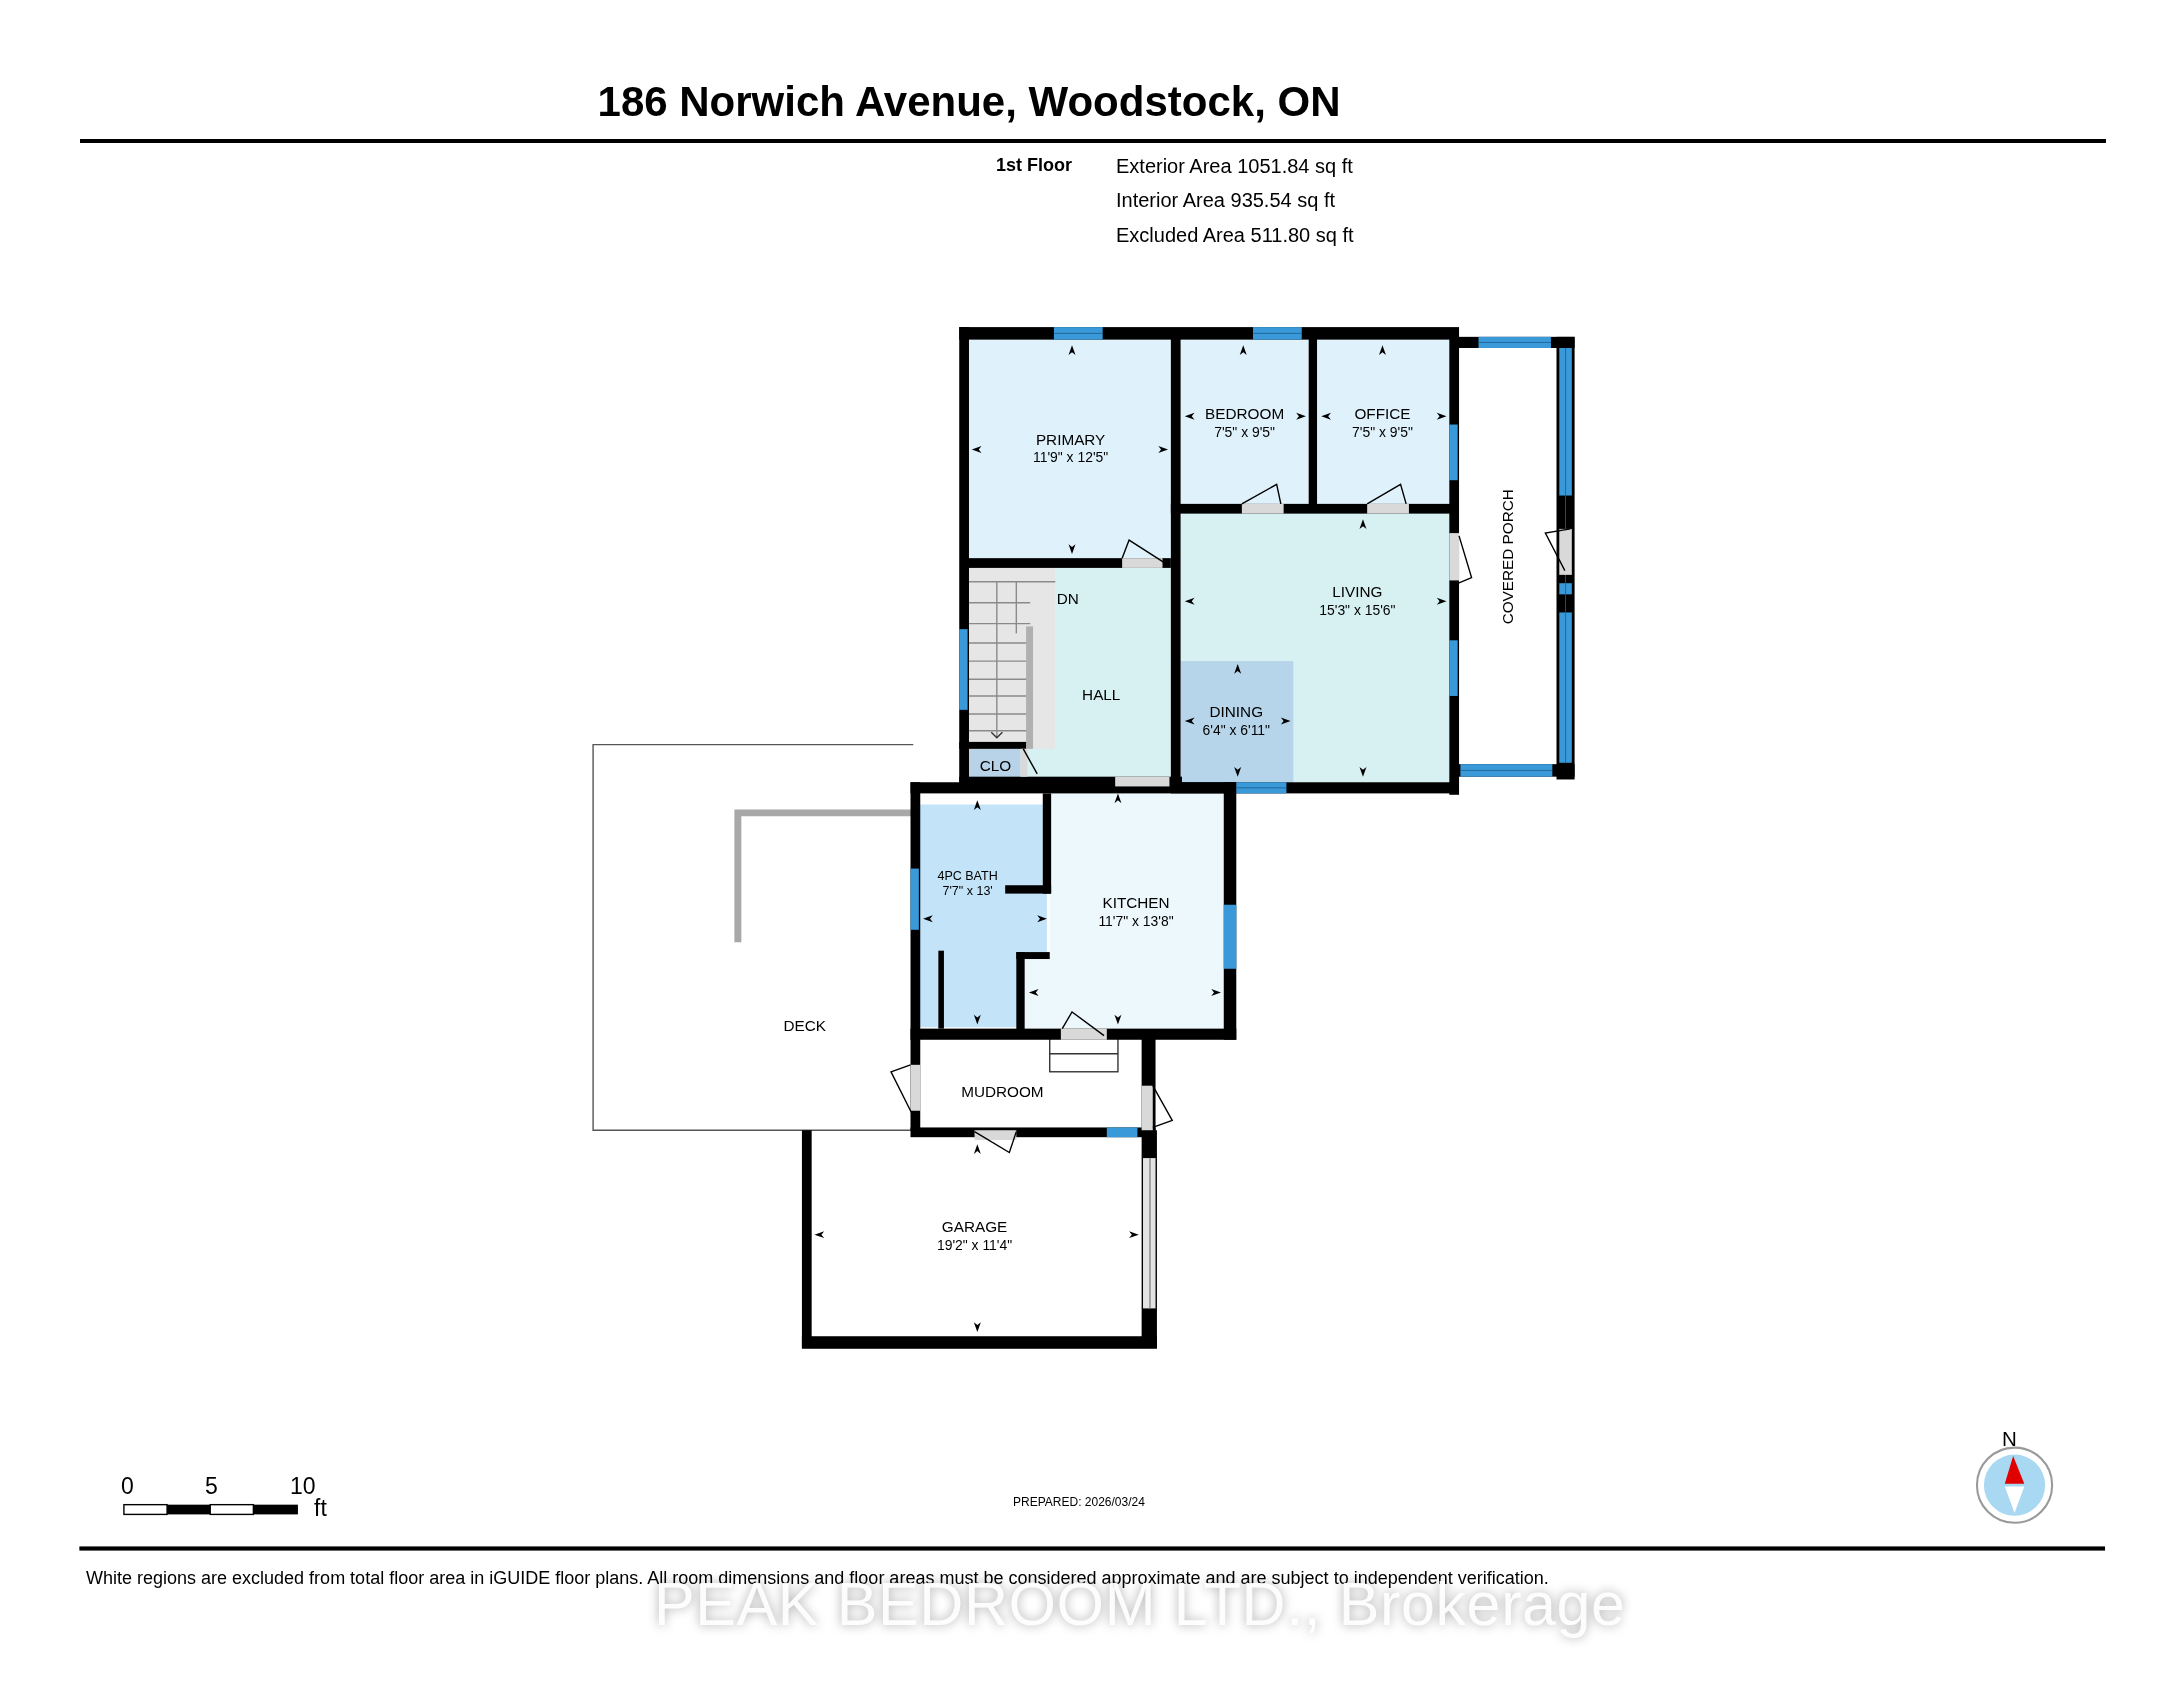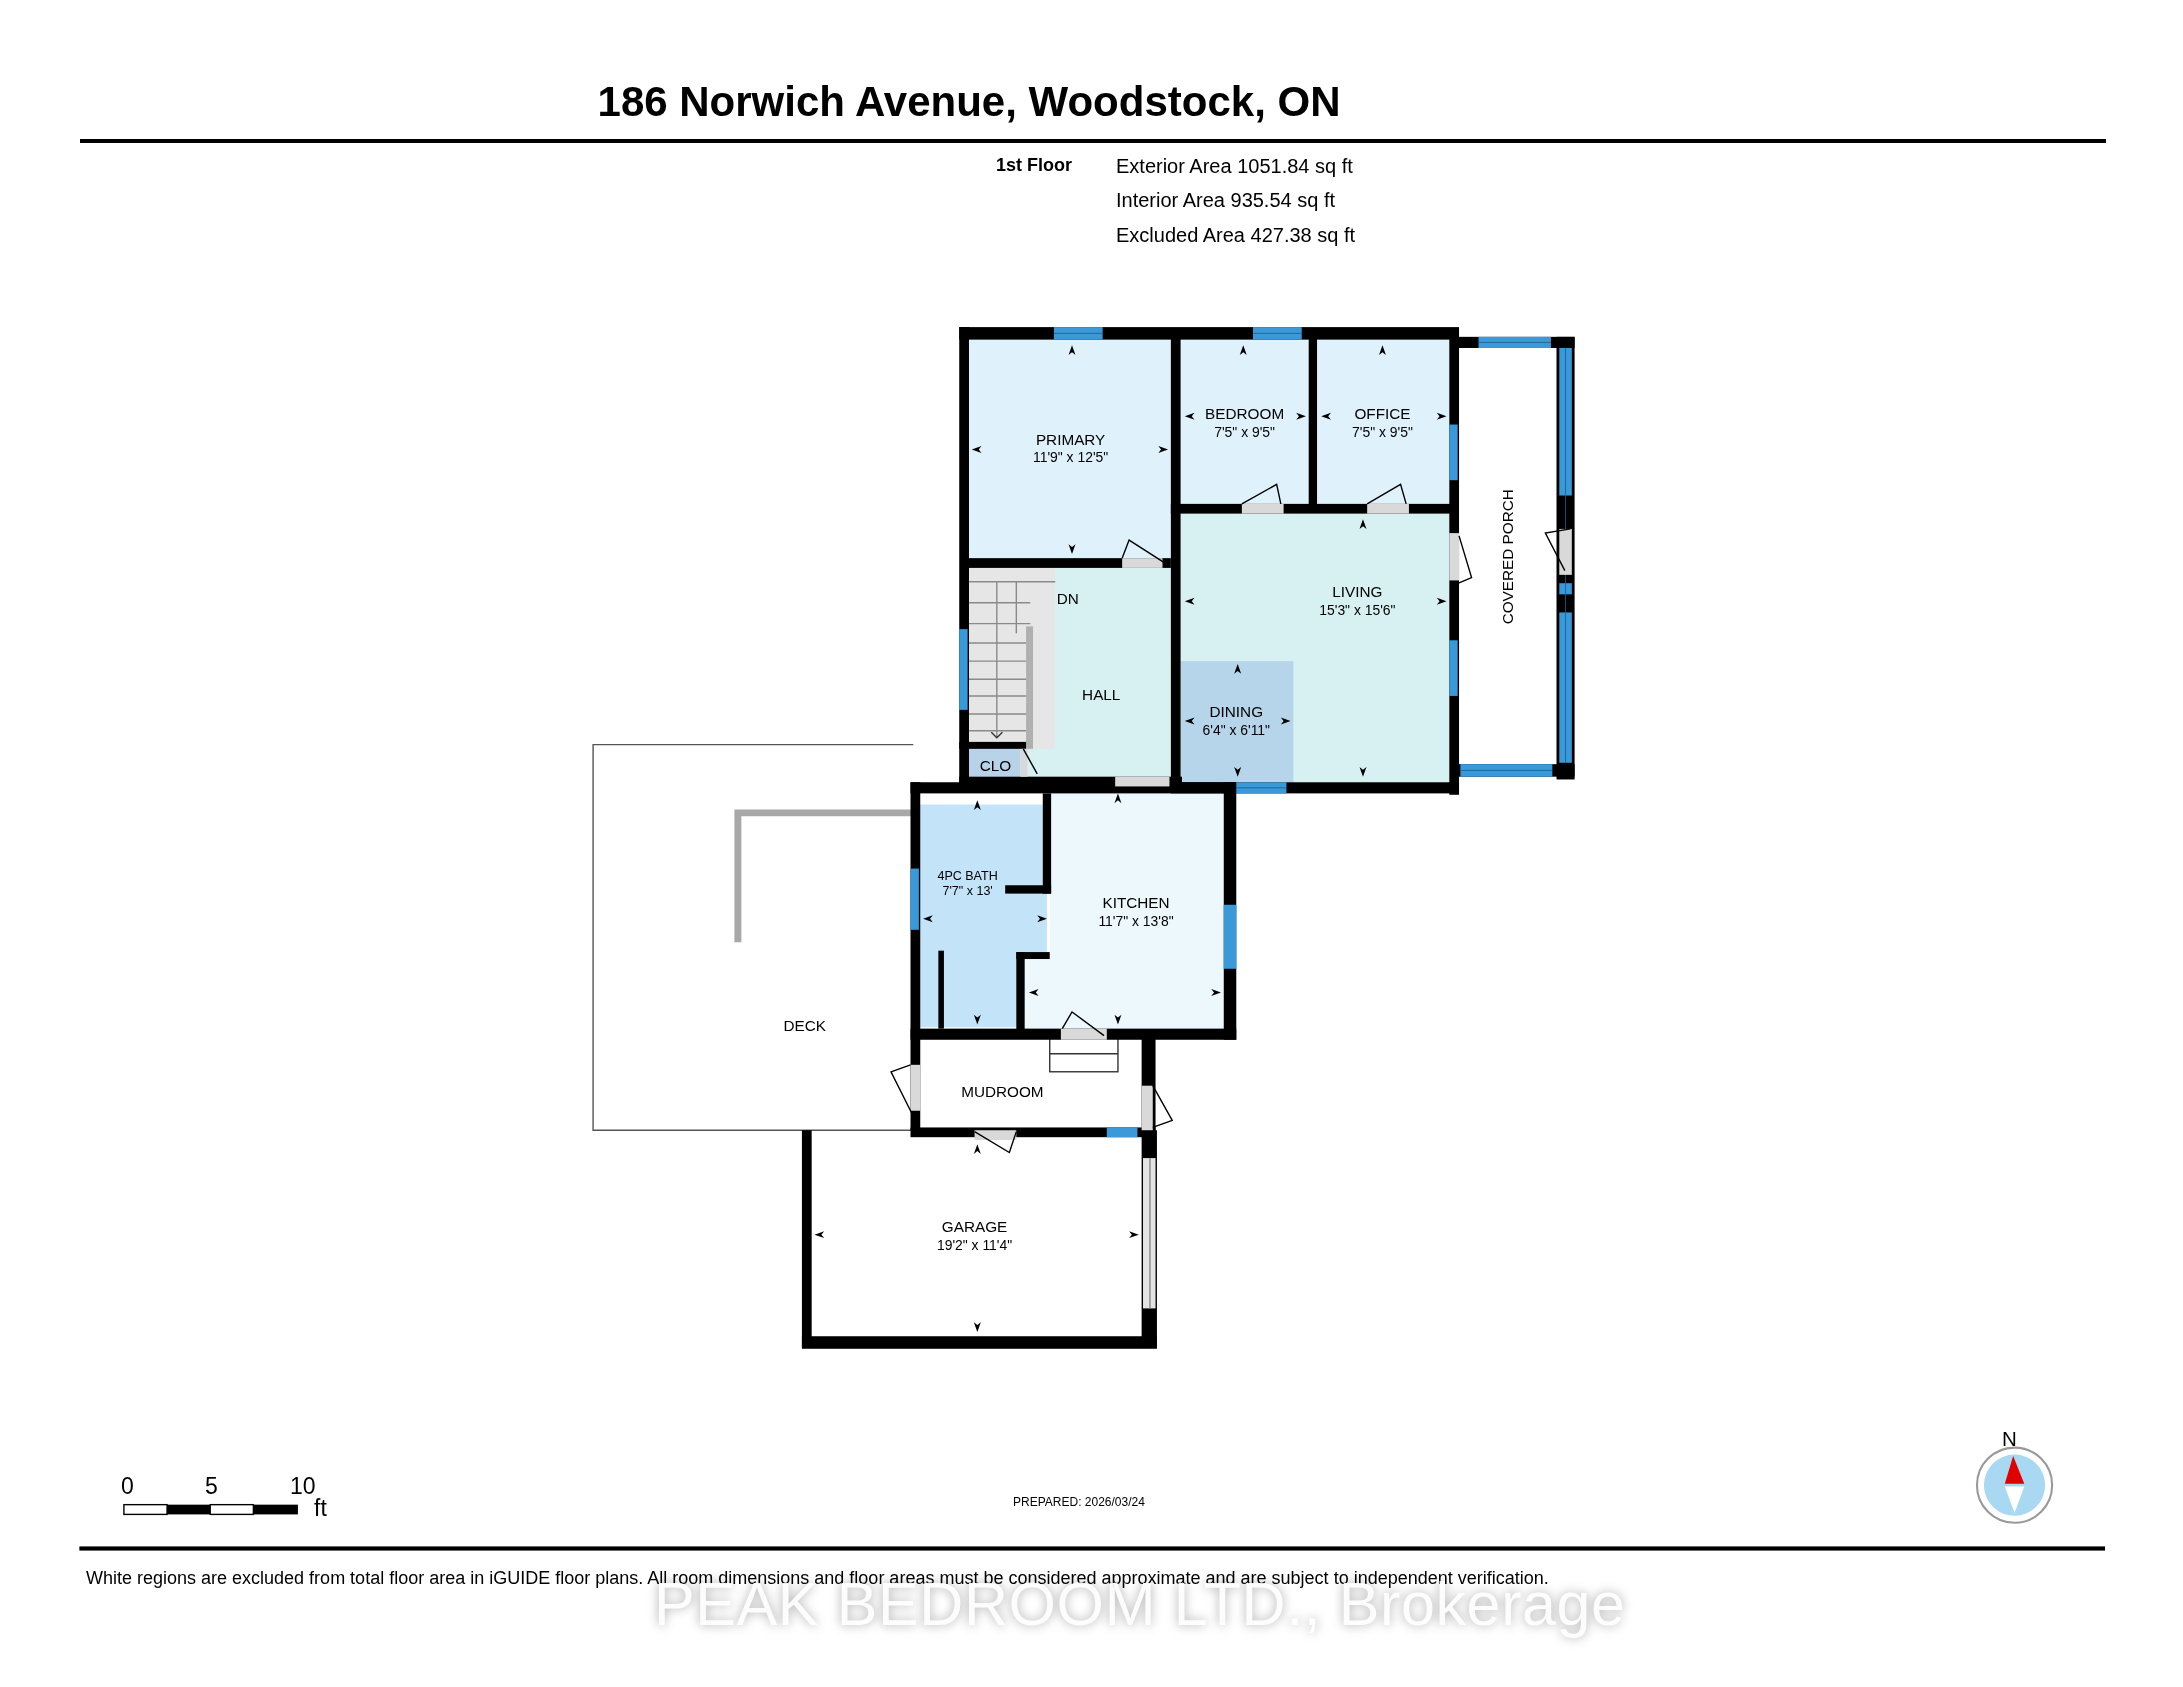--- a/index.html
+++ b/index.html
@@ -17,21 +17,21 @@
 </style>
 </head>
 <body>
 
 <div class="title">186 Norwich Avenue, Woodstock, ON</div>
 <div class="rule" style="top:139px;"></div>
 
 <div class="stats-floor">1st Floor</div>
 <div class="stats-line" style="top:155px;">Exterior Area 1051.84 sq ft</div>
 <div class="stats-line" style="top:189px;">Interior Area 935.54 sq ft</div>
-<div class="stats-line" style="top:224px;">Excluded Area 427.38 sq ft</div>
+<div class="stats-line" style="top:224px;">Excluded Area 511.80 sq ft</div>
 
 <svg class="plan" viewBox="0 0 1568 1212" preserveAspectRatio="none" xmlns="http://www.w3.org/2000/svg">
   <defs>
     <g id="arrow-up">
         <path d="M0,-6 L-3,4 L0,2 L3,4 Z" fill="#000"></path>
       </g>
   </defs>
 
   <g>
     <path d="M656,535 L426,535 L426,812 L656,812" fill="#fff" stroke="#555" stroke-width="1"></path>

